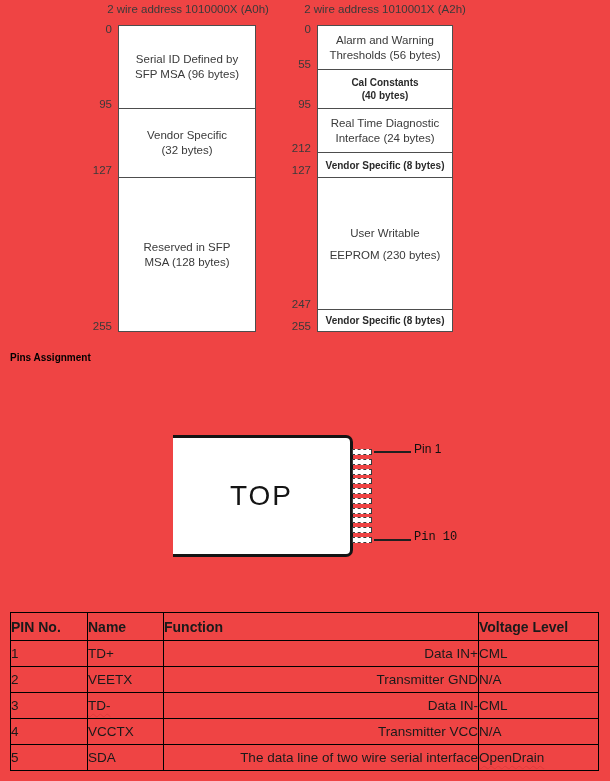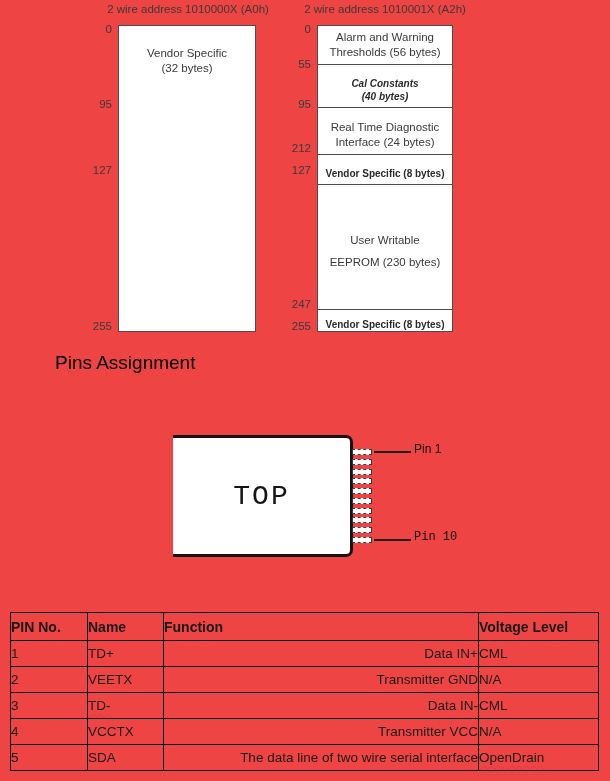--- a/index.html
+++ b/index.html
@@ -9,42 +9,42 @@
   }
   
   .mm-title{
     position:absolute;font-size:11.5px;color:#3a3a3a;text-align:center;width:200px;
   }
   .addr{
     position:absolute;width:50px;text-align:right;font-size:11.5px;color:#3a3a3a;line-height:15px;
   }
   .mm-box{
     position:absolute;border:1px solid #4d4d4d;background:#ffffff;
-    display:flex;flex-direction:column;box-sizing:border-box;gap:8px;
+    display:flex;flex-direction:column;box-sizing:border-box;
   }
   .mm-sec{
     box-sizing:border-box;display:flex;flex-direction:column;justify-content:center;
     align-items:center;text-align:center;font-size:11.5px;line-height:15px;color:#3a3a3a;
     border-bottom:1px solid #4d4d4d;
   }
   .mm-sec:last-child{border-bottom:none;}
   .mm-sec.bold-small{font-weight:bold;font-size:10px;line-height:13px;color:#2a2a2a;}
   .mm-sec.spread{line-height:22px;}
   
   .h-pins{
-    position:absolute;left:10px;top:352px;font-size:19px;font-weight:normal;color:#000;margin-left:45px;
+    position:absolute;left:10px;top:352px;font-size:10px;font-weight:bold;color:#000;
   }
   
   .chip-body{
     position:absolute;left:173px;top:435px;width:180px;height:122px;box-sizing:border-box;
     border:3px solid #141414;border-left:none;border-radius:0 7px 7px 0;background:#fff;
     display:flex;align-items:center;justify-content:center;
   }
   .chip-label{
-    font-family:Liberation Mono, monospace;font-size:28px;color:#141414;letter-spacing:2px;
+    font-family:Liberation Sans, sans-serif;font-size:28px;color:#141414;letter-spacing:2px;
   }
   .pin-rail{
     position:absolute;left:352px;top:449px;width:20px;height:94px;
     display:flex;flex-direction:column;justify-content:space-between;
   }
   .pin-lead{
     width:18px;height:4px;border:1px dashed #3a3a3a;box-sizing:content-box;background:#fff;
   }
   .leader{position:absolute;height:0;border-top:2px solid #202020;width:37px;left:374px;}
   .leader.l1{top:451px;}
@@ -76,42 +76,50 @@
 <div class="page">
 
   <div class="mm-title" style="left:88px;top:3px;">2 wire address 1010000X (A0h)</div>
 
   <div class="addr" style="left:62px;top:22px;">0</div>
   <div class="addr" style="left:62px;top:97px;">95</div>
   <div class="addr" style="left:62px;top:163px;">127</div>
   <div class="addr" style="left:62px;top:319px;">255</div>
 
   <div class="mm-box" style="left:118px;top:25px;width:138px;height:307px;">
+    <div class="mm-sec" style="height:83px;">
+      <span>Serial ID Defined by</span>
+      <span>SFP MSA (96 bytes)</span>
+    </div>
     <div class="mm-sec" style="height:69px;">
       <span>Vendor Specific</span>
       <span>(32 bytes)</span>
+    </div>
+    <div class="mm-sec" style="flex:1;">
+      <span>Reserved in SFP</span>
+      <span>MSA (128 bytes)</span>
     </div>
   </div>
 
   <div class="mm-title" style="left:285px;top:3px;">2 wire address 1010001X (A2h)</div>
 
   <div class="addr" style="left:261px;top:22px;">0</div>
   <div class="addr" style="left:261px;top:57px;">55</div>
   <div class="addr" style="left:261px;top:97px;">95</div>
   <div class="addr" style="left:261px;top:141px;">212</div>
   <div class="addr" style="left:261px;top:163px;">127</div>
   <div class="addr" style="left:261px;top:297px;">247</div>
   <div class="addr" style="left:261px;top:319px;">255</div>
 
   <div class="mm-box" style="left:317px;top:25px;width:136px;height:307px;">
     <div class="mm-sec" style="height:44px;">
       <span>Alarm and Warning</span>
       <span>Thresholds (56 bytes)</span>
     </div>
-    <div class="mm-sec bold-small" style="height:39px;font-style:italic;">
+    <div class="mm-sec bold-small" style="height:39px;">
       <span>Cal Constants</span>
       <span>(40 bytes)</span>
     </div>
     <div class="mm-sec" style="height:44px;">
       <span>Real Time Diagnostic</span>
       <span>Interface (24 bytes)</span>
     </div>
     <div class="mm-sec bold-small" style="height:25px;">
       <span>Vendor Specific (8 bytes)</span>
     </div>

